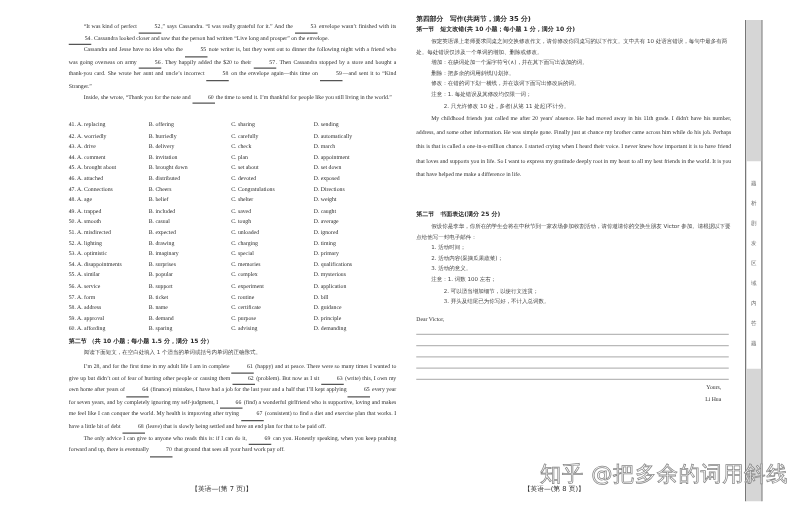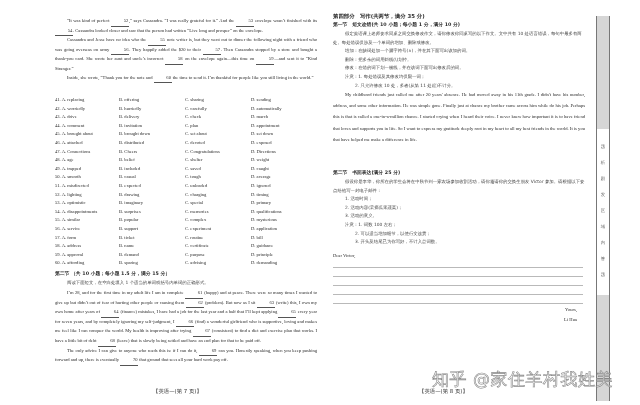--- a/index.html
+++ b/index.html
@@ -215,13 +215,13 @@
       <div class="strip-char" style="top: 176px;">发</div>
       <div class="strip-char" style="top: 192px;">区</div>
       <div class="strip-char" style="top: 208px;">域</div>
       <div class="strip-char" style="top: 224px;">内</div>
       <div class="strip-char" style="top: 240px;">答</div>
       <div class="strip-char" style="top: 256px;">题</div>
     </div>
   <div class="strip-gray" style="top:279px; height:106px;"></div>
 </div>
 
-<div id="watermark">知乎 @家住羊村我姓美</div>
+<div id="watermark">知乎 @把多余的词用斜线</div>
 
 </body></html>

